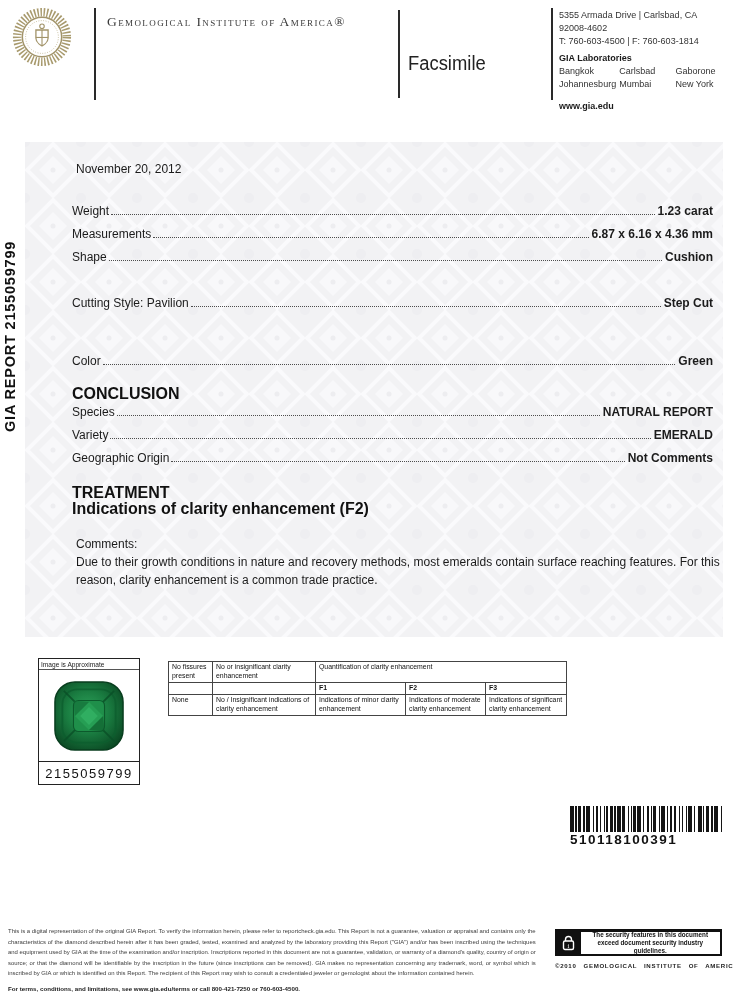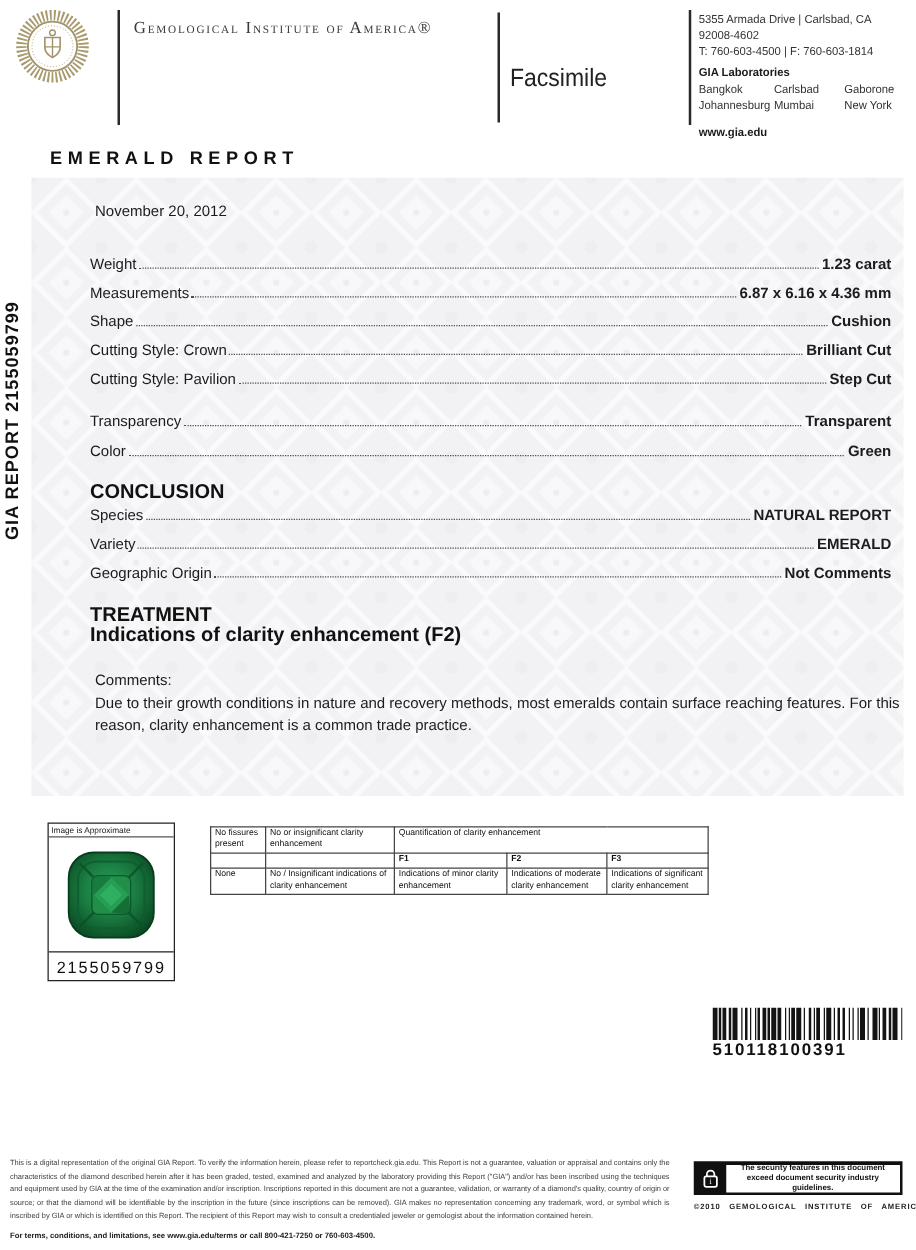--- a/index.html
+++ b/index.html
@@ -113,21 +113,20 @@
       <span>Bangkok</span>
       <span>Carlsbad</span>
       <span>Gaborone</span>
       <span>Johannesburg</span>
       <span>Mumbai</span>
       <span>New York</span>
     </div>
     <div class="bold website">www.gia.edu</div>
   </div>
 
-  <div class="report-title">EMERALD REPORT</div>
   <div class="sidebar-num">GIA REPORT 2155059799</div>
 
   <div class="panel">
     <svg class="panel-bg" width="698" height="495">
       <defs>
         <pattern id="wm" width="56" height="56" patternUnits="userSpaceOnUse">
           <rect width="56" height="56" fill="#f2f2f4"></rect>
           <g stroke="#fafafc" stroke-width="4" fill="none">
             <path d="M28 2 L54 28 L28 54 L2 28 Z"></path>
           </g>
@@ -152,34 +151,24 @@
     <div class="row" style="top:85px">
       <span class="lbl">Measurements</span>
       <span class="dots"></span>
       <span class="val">6.87 x 6.16 x 4.36 mm</span>
     </div>
     <div class="row" style="top:108px">
       <span class="lbl">Shape</span>
       <span class="dots"></span>
       <span class="val">Cushion</span>
     </div>
-    <div class="row" style="top:131px">
-      <span class="lbl">Cutting Style: Crown</span>
-      <span class="dots"></span>
-      <span class="val">Brilliant Cut</span>
-    </div>
     <div class="row" style="top:154px">
       <span class="lbl">Cutting Style: Pavilion</span>
       <span class="dots"></span>
       <span class="val">Step Cut</span>
-    </div>
-    <div class="row" style="top:188px">
-      <span class="lbl">Transparency</span>
-      <span class="dots"></span>
-      <span class="val">Transparent</span>
     </div>
     <div class="row" style="top:212px">
       <span class="lbl">Color</span>
       <span class="dots"></span>
       <span class="val">Green</span>
     </div>
 
     <div class="sect" style="top:243px">CONCLUSION</div>
     <div class="row" style="top:263px">
       <span class="lbl">Species</span>

